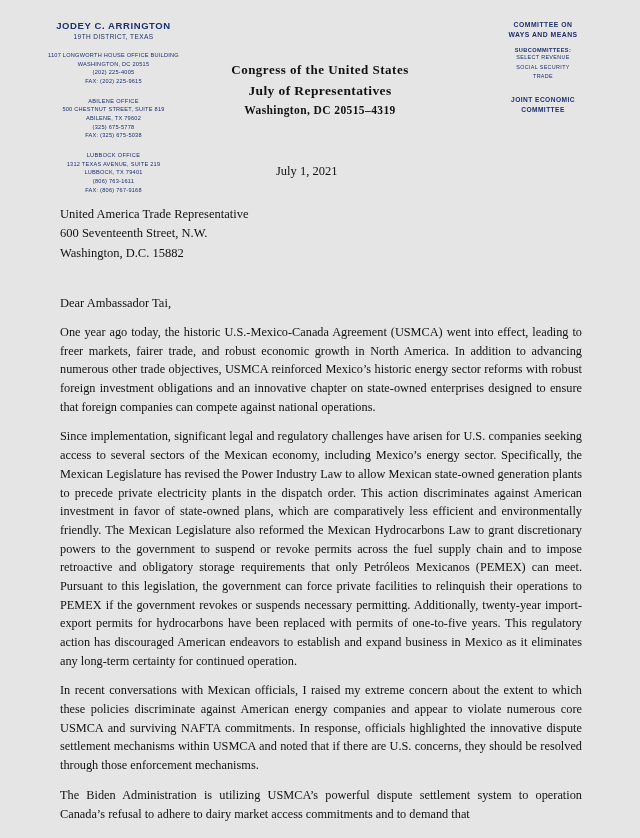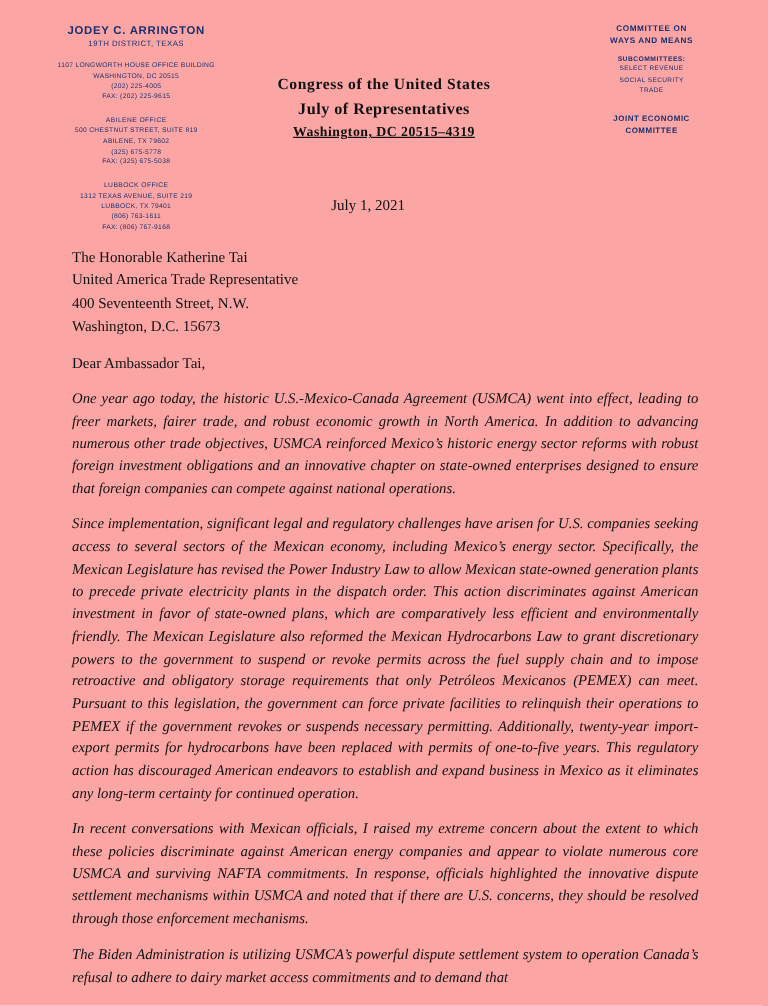--- a/index.html
+++ b/index.html
@@ -13,21 +13,21 @@
     position: relative;
     font-family: "Liberation Serif", serif;
     color: #111111;
     overflow: hidden;
   }
 
   .page {
     position: relative;
     width: 640px;
     height: 838px;
-    background: #fca5a5;
+    background: #e5e5e5;
   }
 
   
   .letterhead {
     position: absolute;
     top: 0;
     left: 0;
     width: 640px;
     height: 200px;
   }
@@ -86,21 +86,20 @@
     font-size: 13.5px;
     margin-top: 5px;
     letter-spacing: 0.4px;
   }
   .lh-title-3 {
     font-family: "Liberation Serif", serif;
     font-weight: bold;
     font-size: 11.5px;
     margin-top: 5px;
     letter-spacing: 0.4px;
-    text-decoration: underline;
   }
 
   .lh-right {
     position: absolute;
     right: 22px;
     top: 20px;
     width: 150px;
     text-align: center;
     color: #1a2f6e;
     font-family: "Liberation Sans", sans-serif;
@@ -159,21 +158,20 @@
     position: absolute;
     left: 60px;
     top: 323px;
     width: 522px;
     font-size: 12.3px;
     line-height: 1.52;
     text-align: justify;
   }
   .body-text p {
     margin: 0 0 11px 0;
-    font-style: italic;
   }
   .body-text p:last-child {
     margin-bottom: 0;
   }
 </style>
 </head>
 <body>
 
 <div class="page">
 
@@ -222,24 +220,23 @@
       <div class="lh-sub-item">TRADE</div>
       <div class="lh-joint" style="white-space: pre-line;">JOINT ECONOMIC
 COMMITTEE</div>
     </div>
 
   </div>
 
   <div class="date">July 1, 2021</div>
 
   <div class="address">
-    <div>The Honorable Katherine Tai</div>
     <div>United America Trade Representative</div>
-    <div>400 Seventeenth Street, N.W.</div>
-    <div>Washington, D.C. 15673</div>
+    <div>600 Seventeenth Street, N.W.</div>
+    <div>Washington, D.C. 15882</div>
   </div>
 
   <div class="salutation">Dear Ambassador Tai,</div>
 
   <div class="body-text">
     <p>One year ago today, the historic U.S.-Mexico-Canada Agreement (USMCA) went into effect, leading to freer markets, fairer trade, and robust economic growth in North America. In addition to advancing numerous other trade objectives, USMCA reinforced Mexico’s historic energy sector reforms with robust foreign investment obligations and an innovative chapter on state-owned enterprises designed to ensure that foreign companies can compete against national operations.</p>
     <p>Since implementation, significant legal and regulatory challenges have arisen for U.S. companies seeking access to several sectors of the Mexican economy, including Mexico’s energy sector. Specifically, the Mexican Legislature has revised the Power Industry Law to allow Mexican state-owned generation plants to precede private electricity plants in the dispatch order. This action discriminates against American investment in favor of state-owned plans, which are comparatively less efficient and environmentally friendly.  The Mexican Legislature also reformed the Mexican Hydrocarbons Law to grant discretionary powers to the government to suspend or revoke permits across the fuel supply chain and to impose retroactive and obligatory storage requirements that only Petróleos Mexicanos (PEMEX) can meet. Pursuant to this legislation, the government can force private facilities to relinquish their operations to PEMEX if the government revokes or suspends necessary permitting. Additionally, twenty-year import-export permits for hydrocarbons have been replaced with permits of one-to-five years. This regulatory action has discouraged American endeavors to establish and expand business in Mexico as it eliminates any long-term certainty for continued operation.</p>
     <p>In recent conversations with Mexican officials, I raised my extreme concern about the extent to which these policies discriminate against American energy companies and appear to violate numerous core USMCA and surviving NAFTA commitments. In response, officials highlighted the innovative dispute settlement mechanisms within USMCA and noted that if there are U.S. concerns, they should be resolved through those enforcement mechanisms.</p>
     <p>The Biden Administration is utilizing USMCA’s powerful dispute settlement system to operation Canada’s refusal to adhere to dairy market access commitments and to demand that</p>
   </div>

